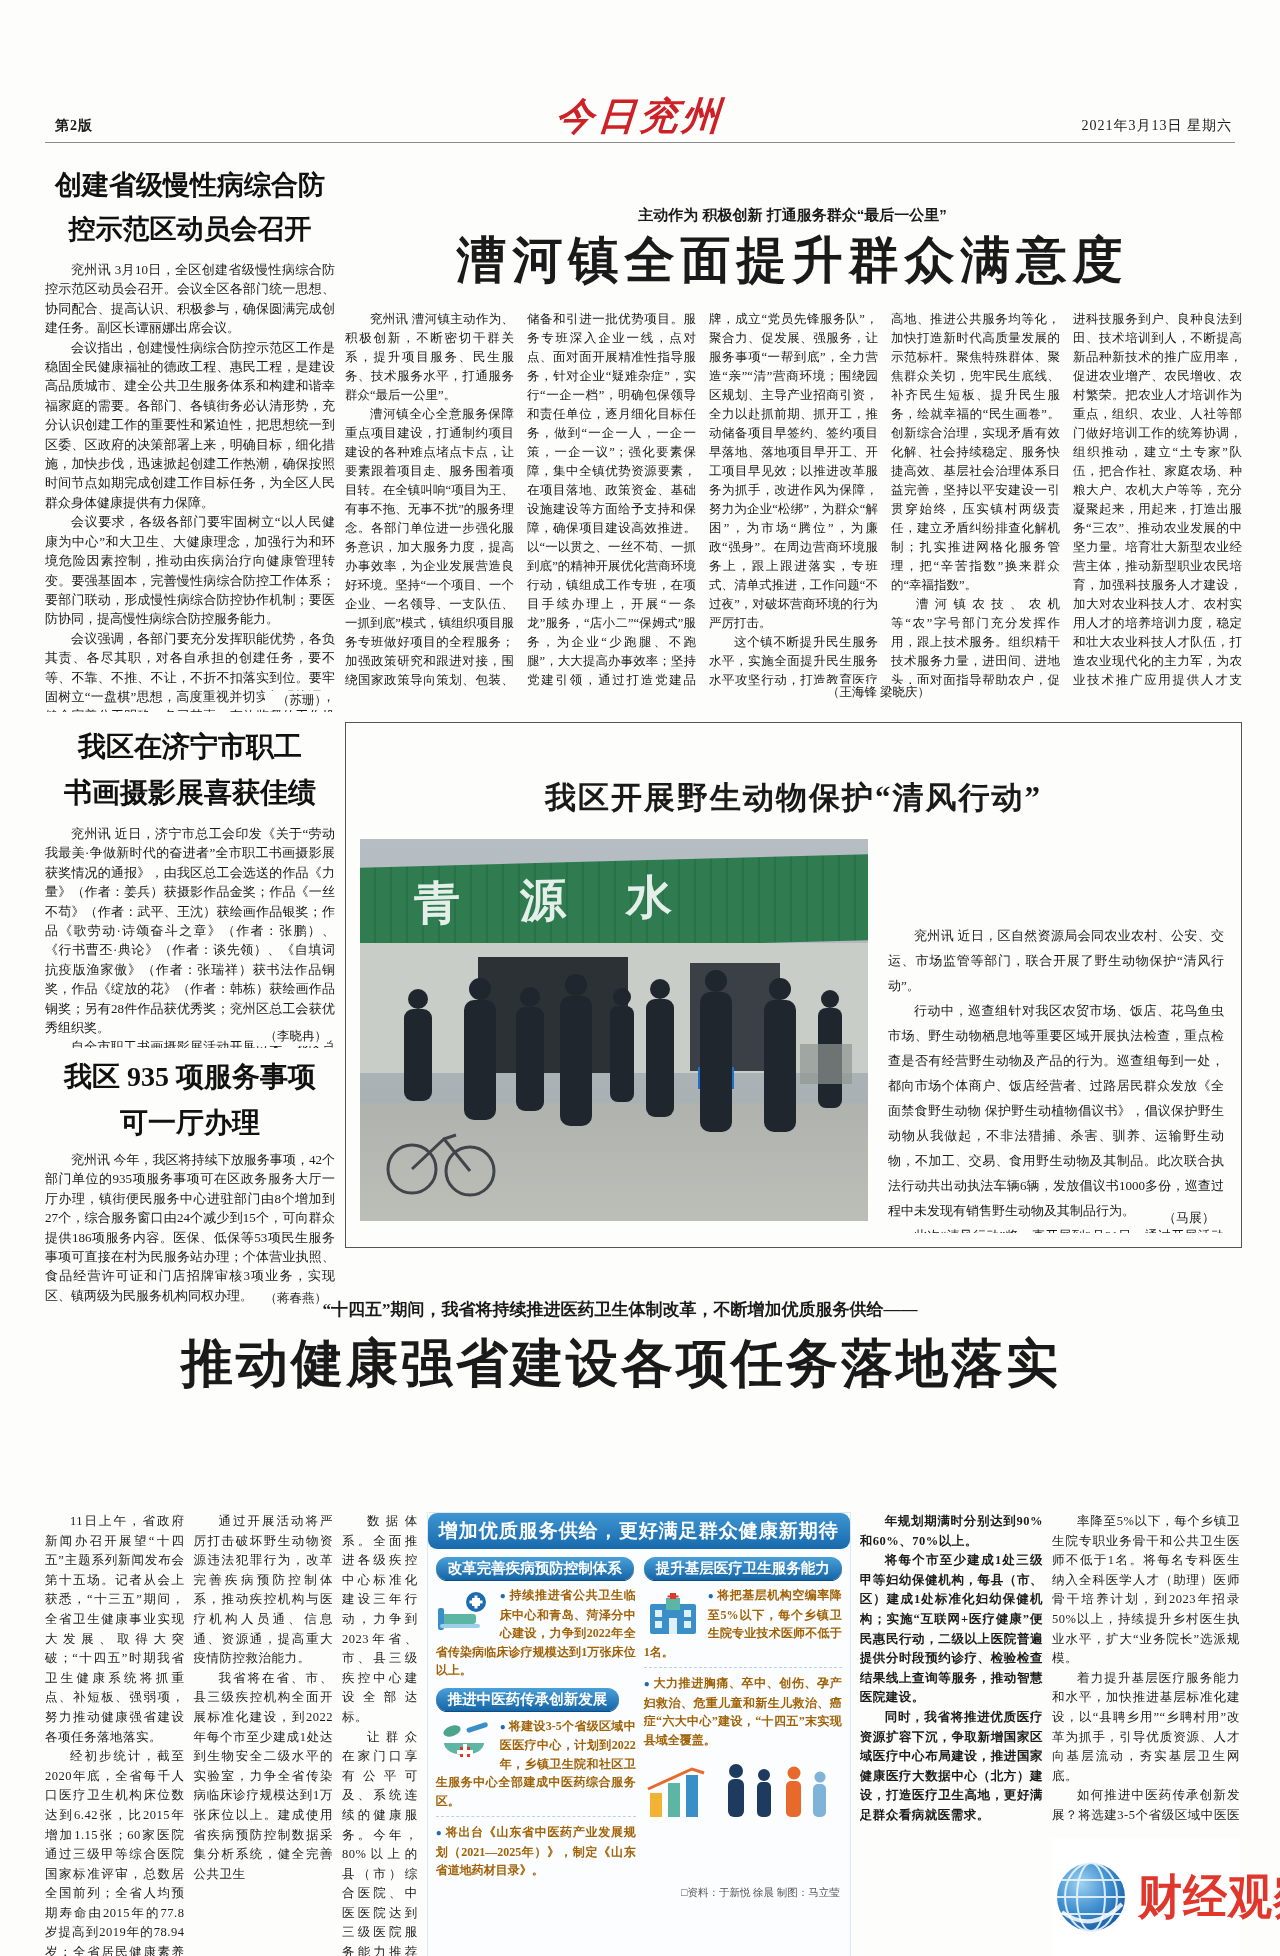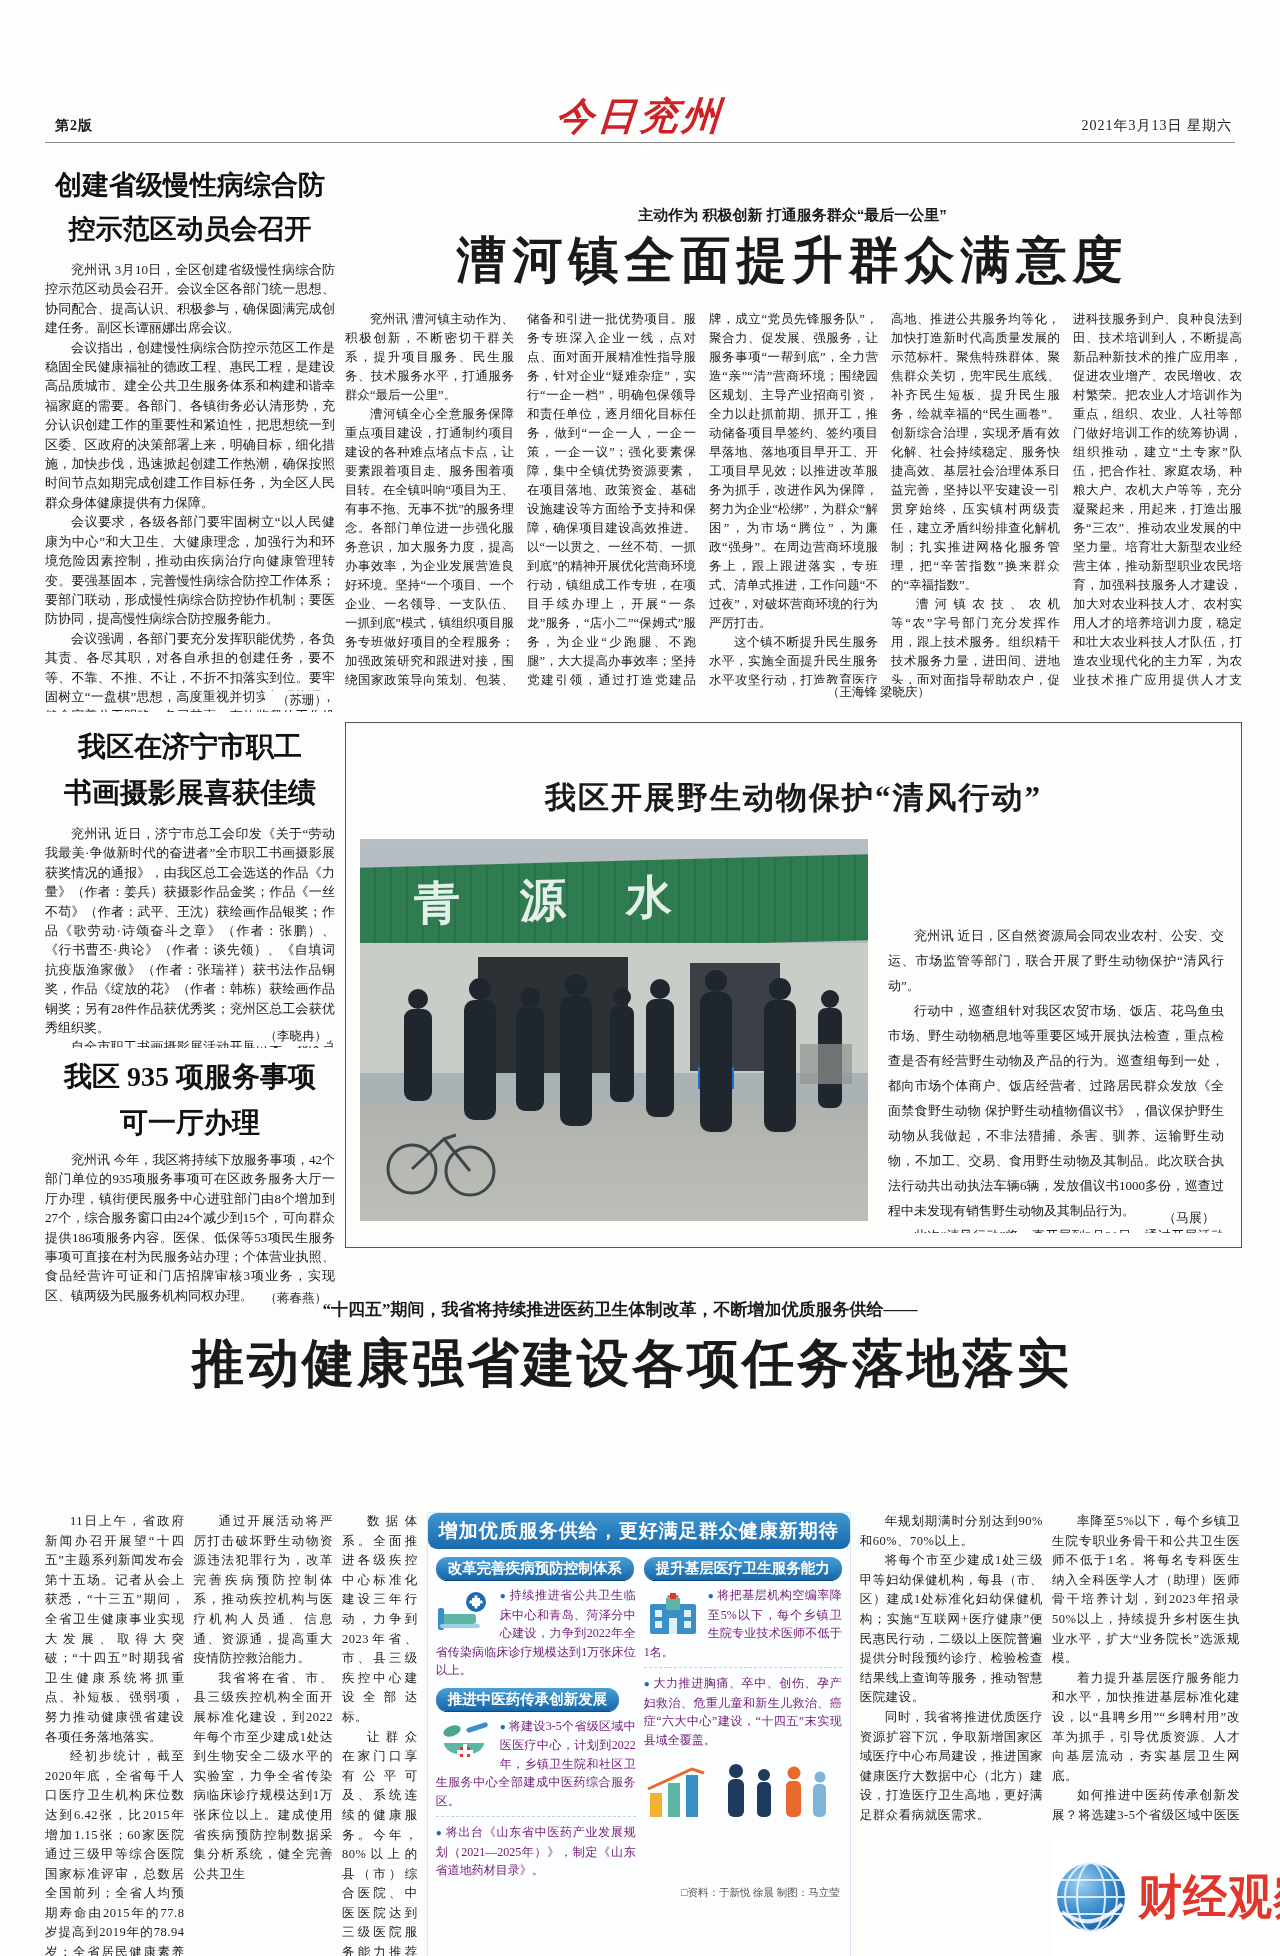--- a/index.html
+++ b/index.html
@@ -47,43 +47,43 @@
   .photo-door{position:absolute;left:118px;top:118px;width:150px;height:116px;background:#2c3136;}
   .photo-door2{position:absolute;left:330px;top:124px;width:90px;height:108px;background:#3a4046;}
   .photo-crate{position:absolute;left:338px;top:228px;width:36px;height:22px;background:#1f6fd0;}
   .photo-ground{position:absolute;left:0;bottom:0;width:100%;height:118px;background:linear-gradient(180deg,#b0b2ad,#bcbeb8);}
   .photo svg{position:absolute;left:0;top:0;}
   .box-text{margin-left:20px;margin-top:84px;width:336px;font-size:13px;line-height:25px;text-align:justify;overflow:hidden;}
   .box-text p{margin:0;text-indent:2em;}
   .box-byline{position:absolute;right:26px;bottom:20px;font-size:13px;background:#fdfdfc;padding-left:10px;}
   
   .bt-kicker{position:absolute;left:45px;width:1150px;top:1298px;text-align:center;font-size:17px;font-weight:bold;}
-  .bt-headline{position:absolute;left:57px;width:1150px;top:1330px;text-align:center;font-size:52px;line-height:66px;
+  .bt-headline{position:absolute;left:46px;width:1150px;top:1330px;text-align:center;font-size:52px;line-height:66px;
                font-weight:900;font-family:"Liberation Sans","DejaVu Sans",sans-serif;letter-spacing:3px;}
   .bt-body{position:absolute;left:45px;top:1512px;width:1195px;height:444px;display:flex;}
   .bt-col{overflow:hidden;font-size:12.5px;line-height:19.6px;text-align:justify;letter-spacing:.5px;color:#1c1c1c;}
   .bt-col p{margin:0;text-indent:2em;}
   .ca{width:140px;margin-right:9px;}
   .cb{width:140px;margin-right:9px;}
   .cc{width:76px;margin-right:9px;}
-  .cd{width:184px;margin-right:9px;}
+  .cd{width:184px;margin-right:9px;font-weight:bold;}
   .ce{width:188px;display:flex;flex-direction:column;}
   .ce-text{overflow:hidden;flex:1;}
   
   .ig{width:422px;height:444px;margin-right:9px;flex:none;background:#fbfdff;border:1px solid #dce9f4;
       font-family:"Liberation Serif",serif;}
   .ig-banner{height:36px;line-height:36px;text-align:center;color:#fff;font-weight:bold;font-size:19px;letter-spacing:1px;
       background:linear-gradient(180deg,#3f95d0,#176aad);border-radius:9px;}
   .ig-cols{display:flex;padding:8px 8px 4px 8px;}
   .ig-left{width:200px;margin-right:8px;}
   .ig-right{width:198px;}
   .pill{display:inline-block;padding:2px 12px;border-radius:15px;color:#fff;font-weight:bold;font-size:14.5px;
         background:linear-gradient(180deg,#4aa0d8,#1565a6);box-shadow:0 1px 0 #0d4c83;margin-bottom:6px;white-space:nowrap;}
   .ig-icon{float:left;width:58px;height:50px;margin:4px 6px 2px 0;}
-  .ig-list{font-size:12px;line-height:18.5px;text-align:justify;color:#701a75;}
+  .ig-list{font-size:12px;line-height:18.5px;text-align:justify;color:#a16207;font-weight:bold;}
   .ig-list p{margin:0;}
   .ig-list p + p{border-top:1px dashed #bcd4e8;padding-top:6px;margin-top:6px;}
   .ig-list p::before{content:"● ";color:#1e6cb0;font-size:10px;}
   .ig-illu{margin-top:6px;}
   .ig-credit{font-size:10.5px;color:#555;text-align:right;padding:2px 10px 4px 0;}
   
   .fin{margin-top:10px;height:118px;display:flex;align-items:center;background:#fff;}
   .fin-globe{width:78px;height:78px;flex:none;margin-right:8px;}
   .fin-text{font-size:44px;font-weight:900;color:#e0372c;letter-spacing:1px;font-family:"Liberation Serif",serif;
             white-space:nowrap;transform:scaleY(1.08);}

